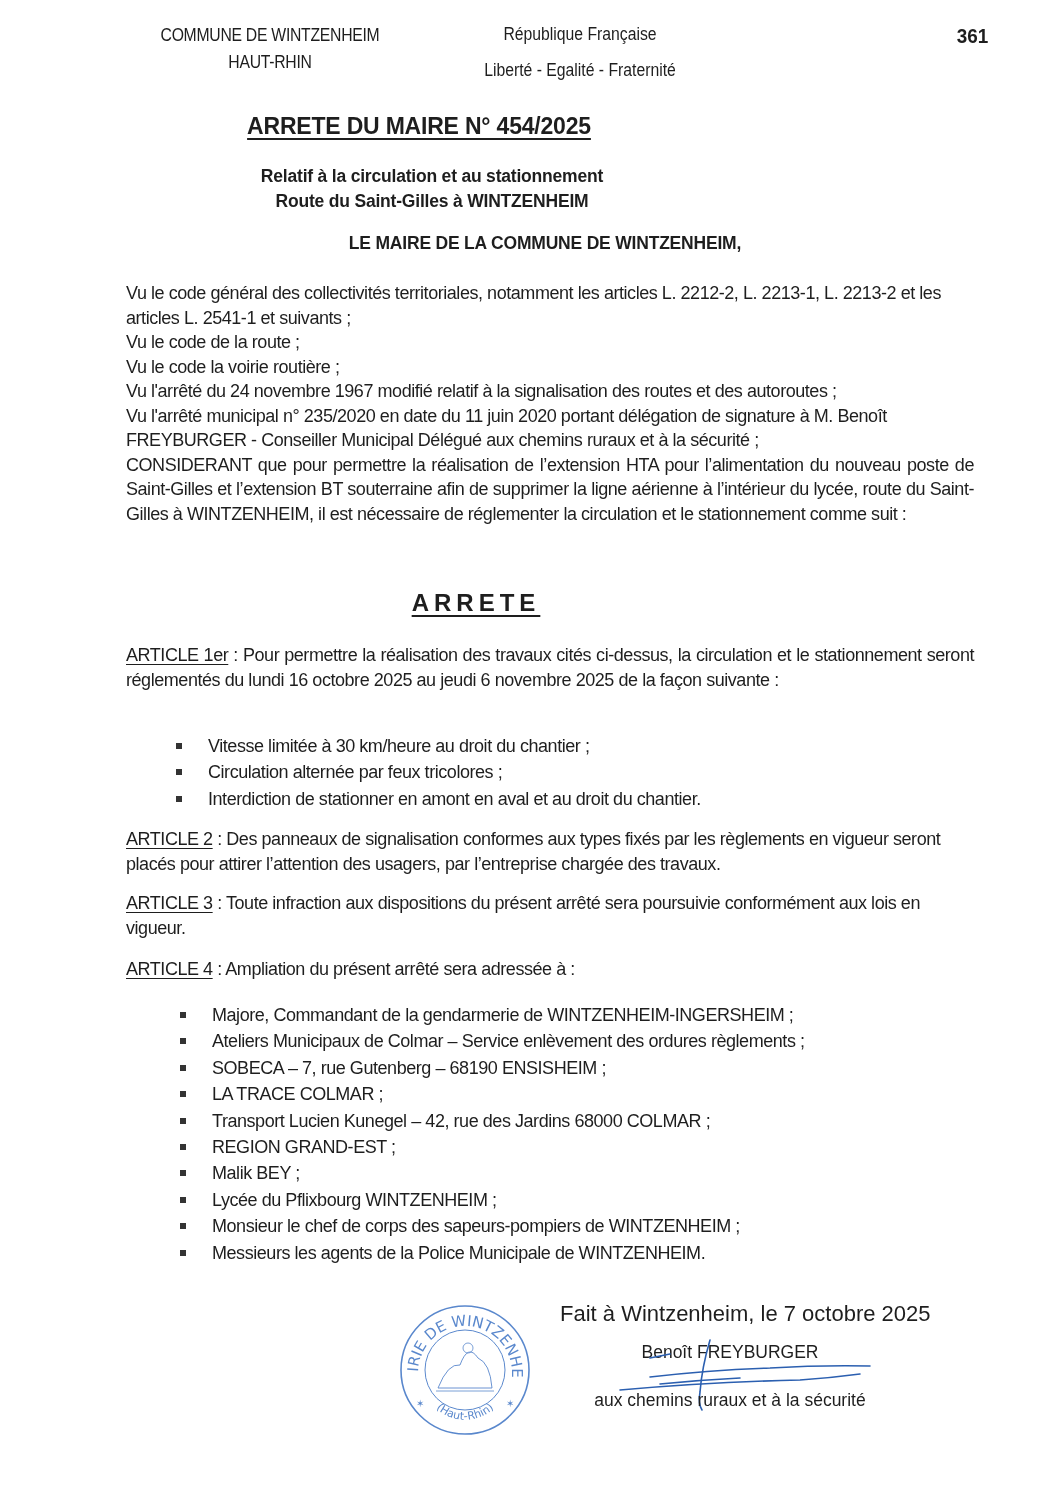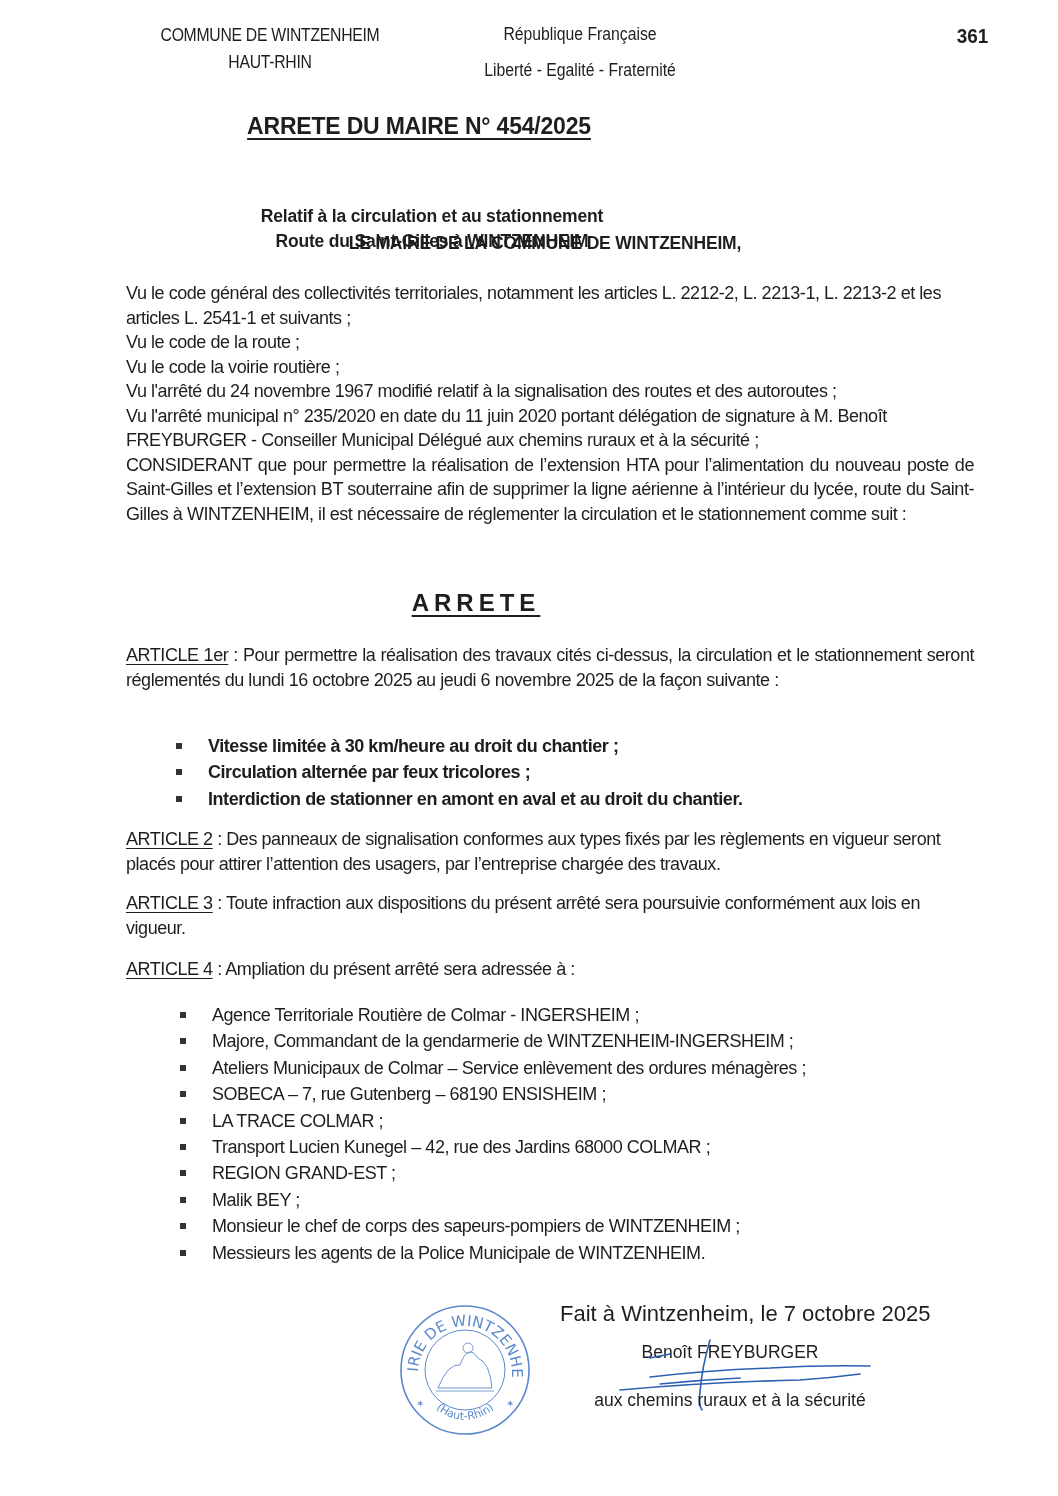--- a/index.html
+++ b/index.html
@@ -9,32 +9,32 @@
       color: #1e1e1e;
     }
     .abs { position: absolute; }
     .header-left { left: 120px; top: 22px; width: 300px; text-align: center; font-size: 17.5px; line-height: 27px; letter-spacing: -0.3px; transform: scaleX(0.9); transform-origin: center; }
     .header-center { left: 430px; top: 22px; width: 300px; text-align: center; font-size: 17.5px; transform: scaleX(0.9); transform-origin: center; }
     .header-center .l1 { line-height: 24px; }
     .header-center .l2 { margin-top: 12px; line-height: 24px; }
     .page-number { left: 955px; top: 24px; font-size: 21px; font-weight: bold; transform: scaleX(0.9); }
     .title { left: 0; width: 838px; top: 113px; text-align: center; font-size: 23px; font-weight: bold; }
     .title span { text-decoration: underline; text-underline-offset: 4px; text-decoration-thickness: 2px; letter-spacing: -0.2px; }
-    .subtitle { left: 0; width: 864px; top: 164px; text-align: center; font-size: 17.5px; font-weight: bold; line-height: 25px; letter-spacing: -0.2px; margin-top: 40px; }
+    .subtitle { left: 0; width: 864px; top: 164px; text-align: center; font-size: 17.5px; font-weight: bold; line-height: 25px; letter-spacing: -0.2px; }
     .maire { left: 16px; width: 1058px; top: 233px; text-align: center; font-size: 17.5px; font-weight: bold; letter-spacing: -0.2px; }
     .body-block { left: 126px; width: 848px; font-size: 18px; line-height: 24.5px; letter-spacing: -0.45px; }
     .justify { text-align: justify; }
     .vu { top: 281px; }
     .arrete-h { left: 0; width: 952px; top: 589px; text-align: center; font-size: 24px; font-weight: bold; letter-spacing: 5px; }
     .arrete-h span { text-decoration: underline; text-underline-offset: 4px; text-decoration-thickness: 2px; }
     .art-label { text-decoration: underline; text-underline-offset: 3px; }
     .bullets { list-style: none; margin: 0; padding: 0; }
     .bullets li { position: relative; padding-left: 32px; font-size: 18px; line-height: 26.3px; letter-spacing: -0.45px; }
     .bullets li .b { position: absolute; left: 0; top: 10px; width: 6px; height: 6px; background: #333; }
-    .list1 { left: 176px; top: 733px; font-weight: bold; }
+    .list1 { left: 176px; top: 733px; }
     .list2 { left: 180px; top: 1002px; }
     .list2 li { line-height: 26.4px; }
     .art1 { top: 643px; }
     .art2 { top: 827px; }
     .art3 { top: 891px; }
     .art4 { top: 957px; }
     .sig-date { left: 560px; top: 1301px; font-size: 22px; }
     .sig-name { left: 580px; width: 300px; top: 1342px; text-align: center; font-size: 17.5px; }
     .sig-role { left: 560px; width: 340px; top: 1388px; text-align: center; font-size: 17.5px; line-height: 25px; }
     .stamp { left: 398px; top: 1303px; width: 134px; height: 134px; }
@@ -85,28 +85,29 @@
 </div>
 
 <div class="abs body-block art3">
   <span class="art-label">ARTICLE 3</span><span> : Toute infraction aux dispositions du présent arrêté sera poursuivie conformément aux lois en vigueur.</span>
 </div>
 
 <div class="abs body-block art4">
   <span class="art-label">ARTICLE 4</span><span> : Ampliation du présent arrêté sera adressée à :</span>
 </div>
 <ul class="abs bullets list2">
-  <li><span class="b"></span><span>Agence Territoriale Routière de Colmar - INGERSHEIM ;</span></li>
+  <li><span class="b"></span></li>
   <li><span class="b"></span><span>Majore, Commandant de la gendarmerie de WINTZENHEIM-INGERSHEIM ;</span></li>
-  <li><span class="b"></span><span>Ateliers Municipaux de Colmar – Service enlèvement des ordures ménagères ;</span></li>
+  <li><span class="b"></span><span>Ateliers Municipaux de Colmar – Service enlèvement des ordures règlements ;</span></li>
   <li><span class="b"></span><span>SOBECA – 7, rue Gutenberg – 68190 ENSISHEIM ;</span></li>
   <li><span class="b"></span><span>LA TRACE COLMAR ;</span></li>
   <li><span class="b"></span><span>Transport Lucien Kunegel – 42, rue des Jardins 68000 COLMAR ;</span></li>
   <li><span class="b"></span><span>REGION GRAND-EST ;</span></li>
   <li><span class="b"></span><span>Malik BEY ;</span></li>
+  <li><span class="b"></span><span>Lycée du Pflixbourg WINTZENHEIM ;</span></li>
   <li><span class="b"></span><span>Monsieur le chef de corps des sapeurs-pompiers de WINTZENHEIM ;</span></li>
   <li><span class="b"></span><span>Messieurs les agents de la Police Municipale de WINTZENHEIM.</span></li>
 </ul>
 
 <svg class="abs stamp" viewBox="0 0 134 134">
   <defs>
     <path id="arcTop" d="M 20 70 A 47 47 0 0 1 114 70"></path>
     <path id="arcBot" d="M 32 98 A 42 42 0 0 0 102 98"></path>
   </defs>
   <g fill="none" stroke="#3d73c4" opacity="0.85">

